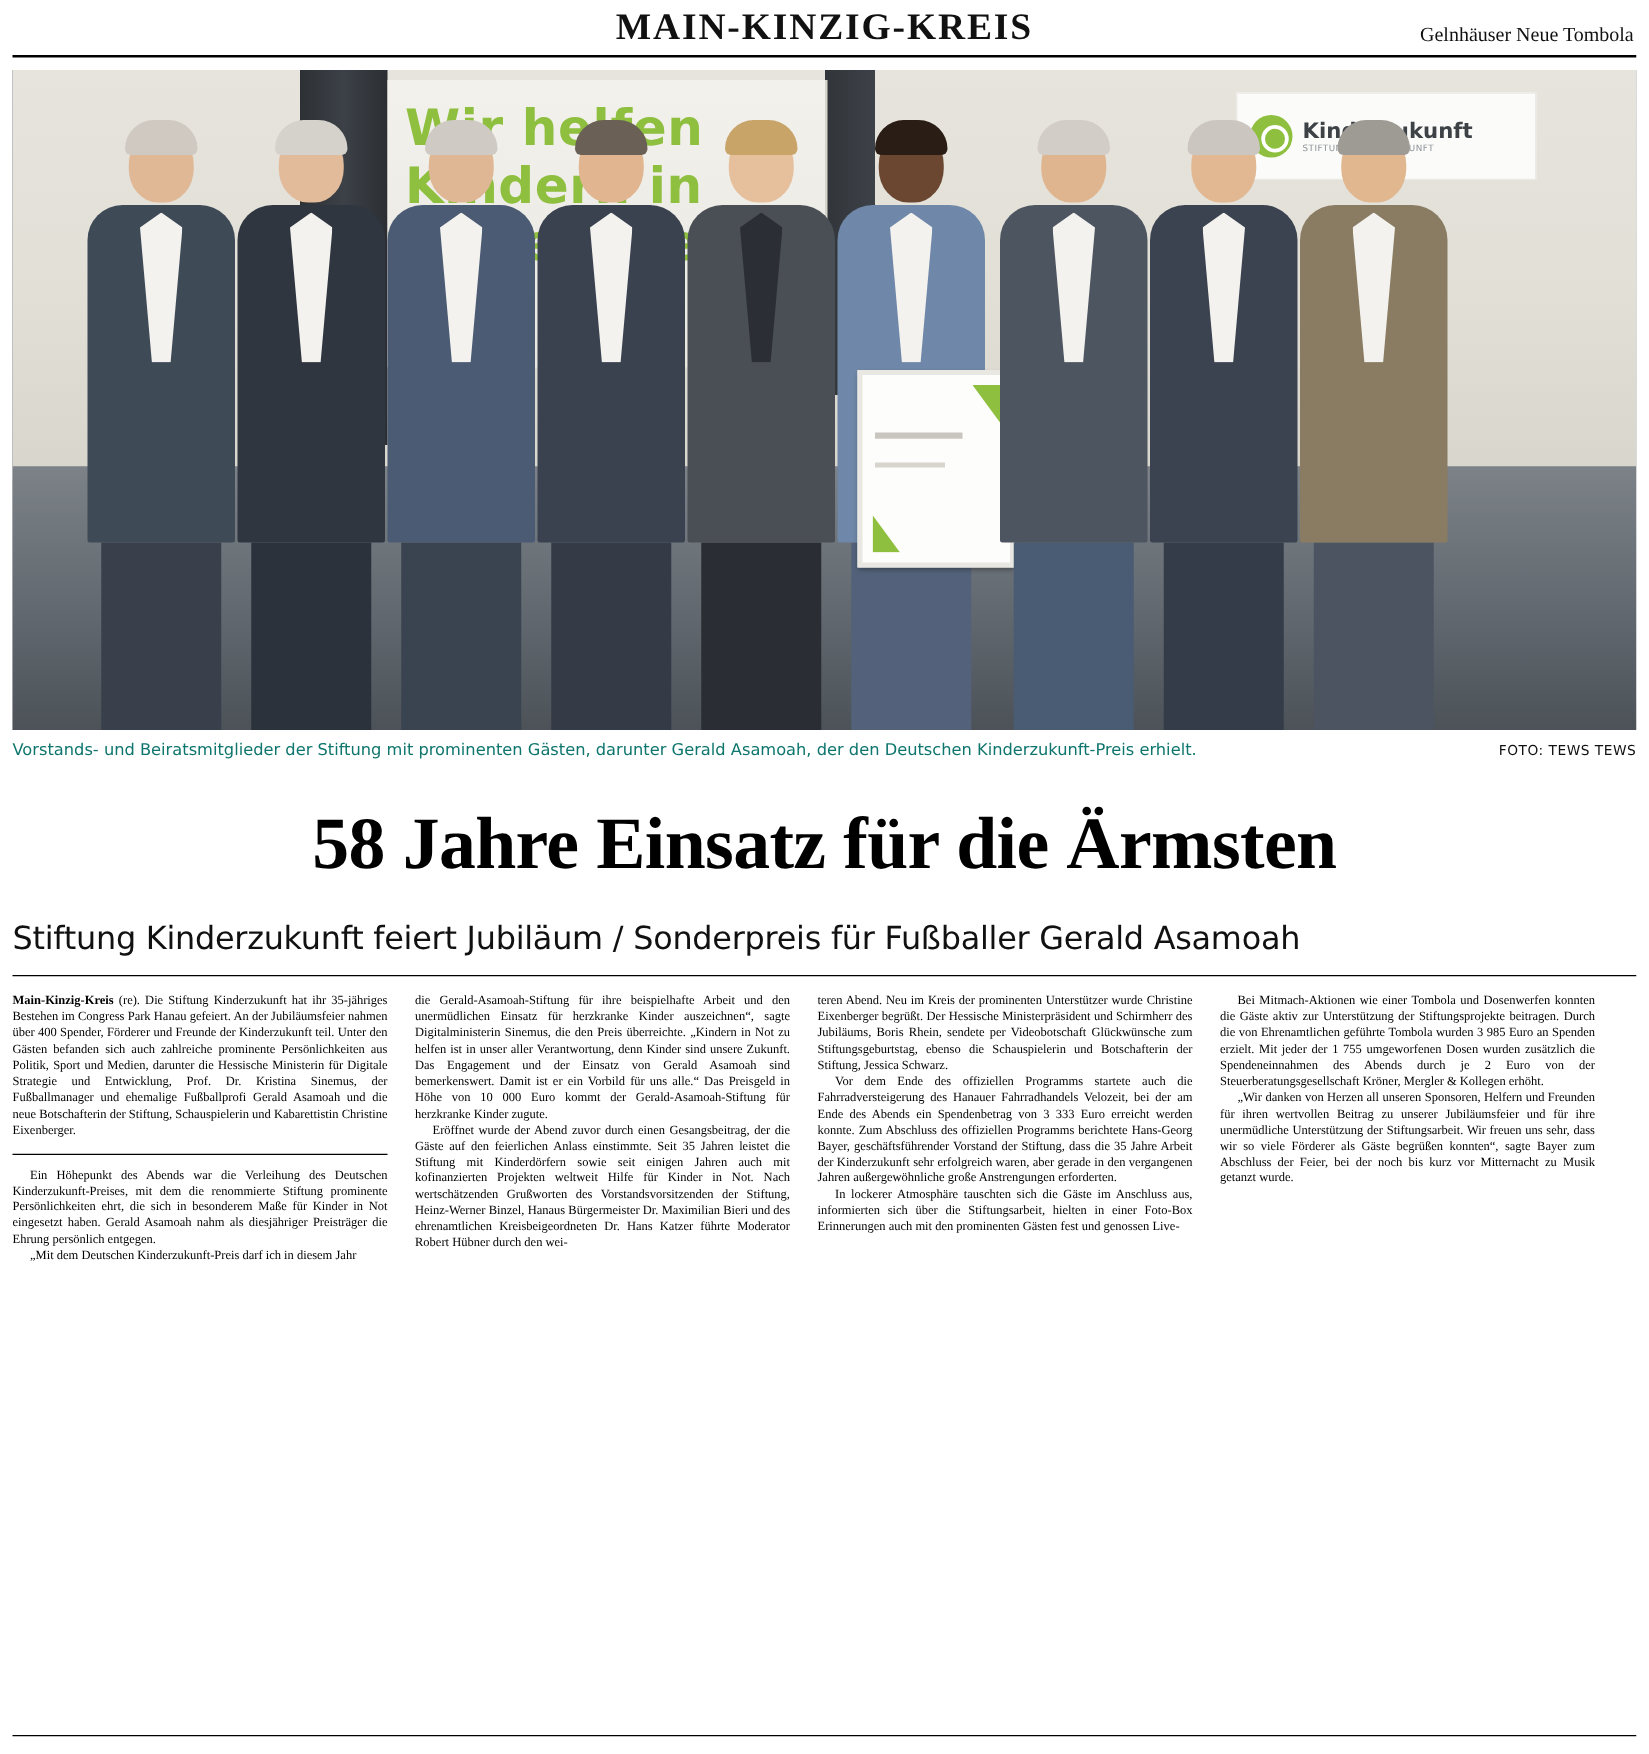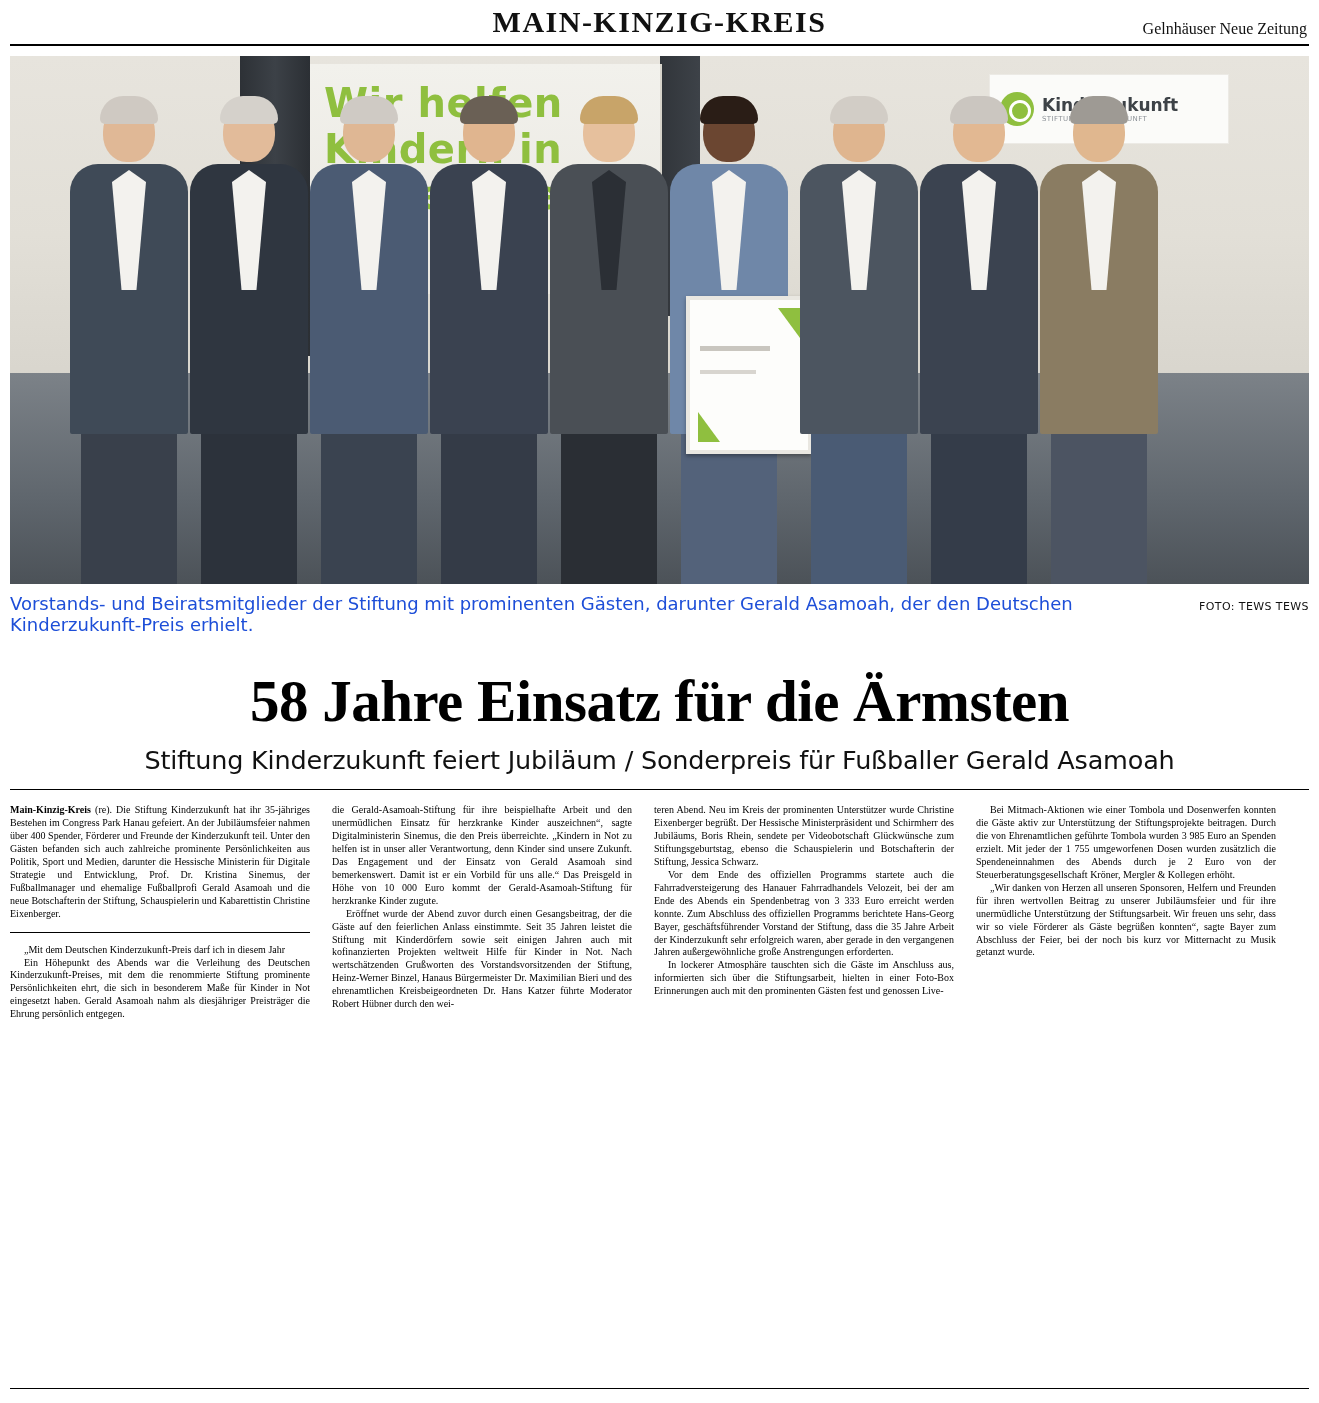--- a/index.html
+++ b/index.html
@@ -159,22 +159,22 @@
 
   .caption-row {
     display: flex;
     align-items: baseline;
     justify-content: space-between;
     margin-top: 9px;
     padding-bottom: 10px;
   }
   .caption {
     font-family: "DejaVu Sans", sans-serif;
-    font-size: 18px;
-    color: #1d4ed8;
+    font-size: 13px;
+    color: #0f766e;
   }
   .credit {
     font-family: "DejaVu Sans", sans-serif;
     font-size: 11px;
     letter-spacing: .4px;
     color: #111;
     white-space: nowrap;
     padding-left: 14px;
   }
 
@@ -182,24 +182,23 @@
   .headline {
     text-align: center;
     font-family: "Liberation Serif", serif;
     font-weight: bold;
     font-size: 59px;
     line-height: 1.02;
     margin-top: 26px;
     letter-spacing: -0.5px;
   }
   .subhead {
-    text-align: center;
     font-family: "DejaVu Sans", sans-serif;
     font-size: 25.5px;
-    margin-top: 14px;
+    margin-top: 32px;
     color: #111;
     letter-spacing: -0.2px;
   }
   .rule-under-sub {
     border: none;
     border-top: 1px solid #000;
     margin: 14px 0 0 0;
   }
 
   
@@ -232,21 +231,21 @@
     border-top: 1px solid #000;
   }
 </style>
 </head>
 <body>
 
 <div class="page">
 
   <div class="masthead">
     <div class="masthead-title">MAIN-KINZIG-KREIS</div>
-    <div class="masthead-paper">Gelnhäuser Neue Zeitung</div>
+    <div class="masthead-paper">Gelnhäuser Neue Tombola</div>
   </div>
 
   <div class="photo-wrap">
     <div class="photo">
       <div class="ph-bgwall"></div>
       <div class="ph-floor"></div>
       <div class="ph-curtain-l"></div>
       <div class="ph-curtain-r"></div>
 
       <div class="ph-banner">
@@ -367,22 +366,22 @@
 
   <div class="headline">58 Jahre Einsatz für die Ärmsten</div>
   <div class="subhead">Stiftung Kinderzukunft feiert Jubiläum / Sonderpreis für Fußballer Gerald Asamoah</div>
   <hr class="rule-under-sub">
 
   <div class="columns">
 
     <div class="col">
       <p class="first"><span class="lead">Main-Kinzig-Kreis</span> <span>(re). Die Stiftung Kinderzukunft hat ihr 35-jähriges Bestehen im Congress Park Hanau gefeiert. An der Jubiläumsfeier nahmen über 400 Spender, Förderer und Freunde der Kinderzukunft teil. Unter den Gästen befanden sich auch zahlreiche prominente Persönlichkeiten aus Politik, Sport und Medien, darunter die Hessische Ministerin für Digitale Strategie und Entwicklung, Prof. Dr. Kristina Sinemus, der Fußballmanager und ehemalige Fußballprofi Gerald Asamoah und die neue Botschafterin der Stiftung, Schauspielerin und Kabarettistin Christine Eixenberger.</span></p>
       <hr class="sep">
+      <p>Ein Höhepunkt des Abends war die Verleihung des Deutschen Kinderzukunft-Preises, mit dem die renommierte Stiftung prominente Persönlichkeiten ehrt, die sich in besonderem Maße für Kinder in Not eingesetzt haben. Gerald Asamoah nahm als diesjähriger Preisträger die Ehrung persönlich entgegen.</p>
       <p>„Mit dem Deutschen Kinderzukunft-Preis darf ich in diesem Jahr</p>
-      <p>Ein Höhepunkt des Abends war die Verleihung des Deutschen Kinderzukunft-Preises, mit dem die renommierte Stiftung prominente Persönlichkeiten ehrt, die sich in besonderem Maße für Kinder in Not eingesetzt haben. Gerald Asamoah nahm als diesjähriger Preisträger die Ehrung persönlich entgegen.</p>
     </div>
 
     <div class="col">
       <p class="first">die Gerald-Asamoah-Stiftung für ihre beispielhafte Arbeit und den unermüdlichen Einsatz für herzkranke Kinder auszeichnen“, sagte Digitalministerin Sinemus, die den Preis überreichte. „Kindern in Not zu helfen ist in unser aller Verantwortung, denn Kinder sind unsere Zukunft. Das Engagement und der Einsatz von Gerald Asamoah sind bemerkenswert. Damit ist er ein Vorbild für uns alle.“ Das Preisgeld in Höhe von 10 000 Euro kommt der Gerald-Asamoah-Stiftung für herzkranke Kinder zugute.</p>
       <p>Eröffnet wurde der Abend zuvor durch einen Gesangsbeitrag, der die Gäste auf den feierlichen Anlass einstimmte. Seit 35 Jahren leistet die Stiftung mit Kinderdörfern sowie seit einigen Jahren auch mit kofinanzierten Projekten weltweit Hilfe für Kinder in Not. Nach wertschätzenden Grußworten des Vorstandsvorsitzenden der Stiftung, Heinz-Werner Binzel, Hanaus Bürgermeister Dr. Maximilian Bieri und des ehrenamtlichen Kreisbeigeordneten Dr. Hans Katzer führte Moderator Robert Hübner durch den wei-</p>
     </div>
 
     <div class="col">
       <p class="first">teren Abend. Neu im Kreis der prominenten Unterstützer wurde Christine Eixenberger begrüßt. Der Hessische Ministerpräsident und Schirmherr des Jubiläums, Boris Rhein, sendete per Videobotschaft Glückwünsche zum Stiftungsgeburtstag, ebenso die Schauspielerin und Botschafterin der Stiftung, Jessica Schwarz.</p>
       <p>Vor dem Ende des offiziellen Programms startete auch die Fahrradversteigerung des Hanauer Fahrradhandels Velozeit, bei der am Ende des Abends ein Spendenbetrag von 3 333 Euro erreicht werden konnte. Zum Abschluss des offiziellen Programms berichtete Hans-Georg Bayer, geschäftsführender Vorstand der Stiftung, dass die 35 Jahre Arbeit der Kinderzukunft sehr erfolgreich waren, aber gerade in den vergangenen Jahren außergewöhnliche große Anstrengungen erforderten.</p>

